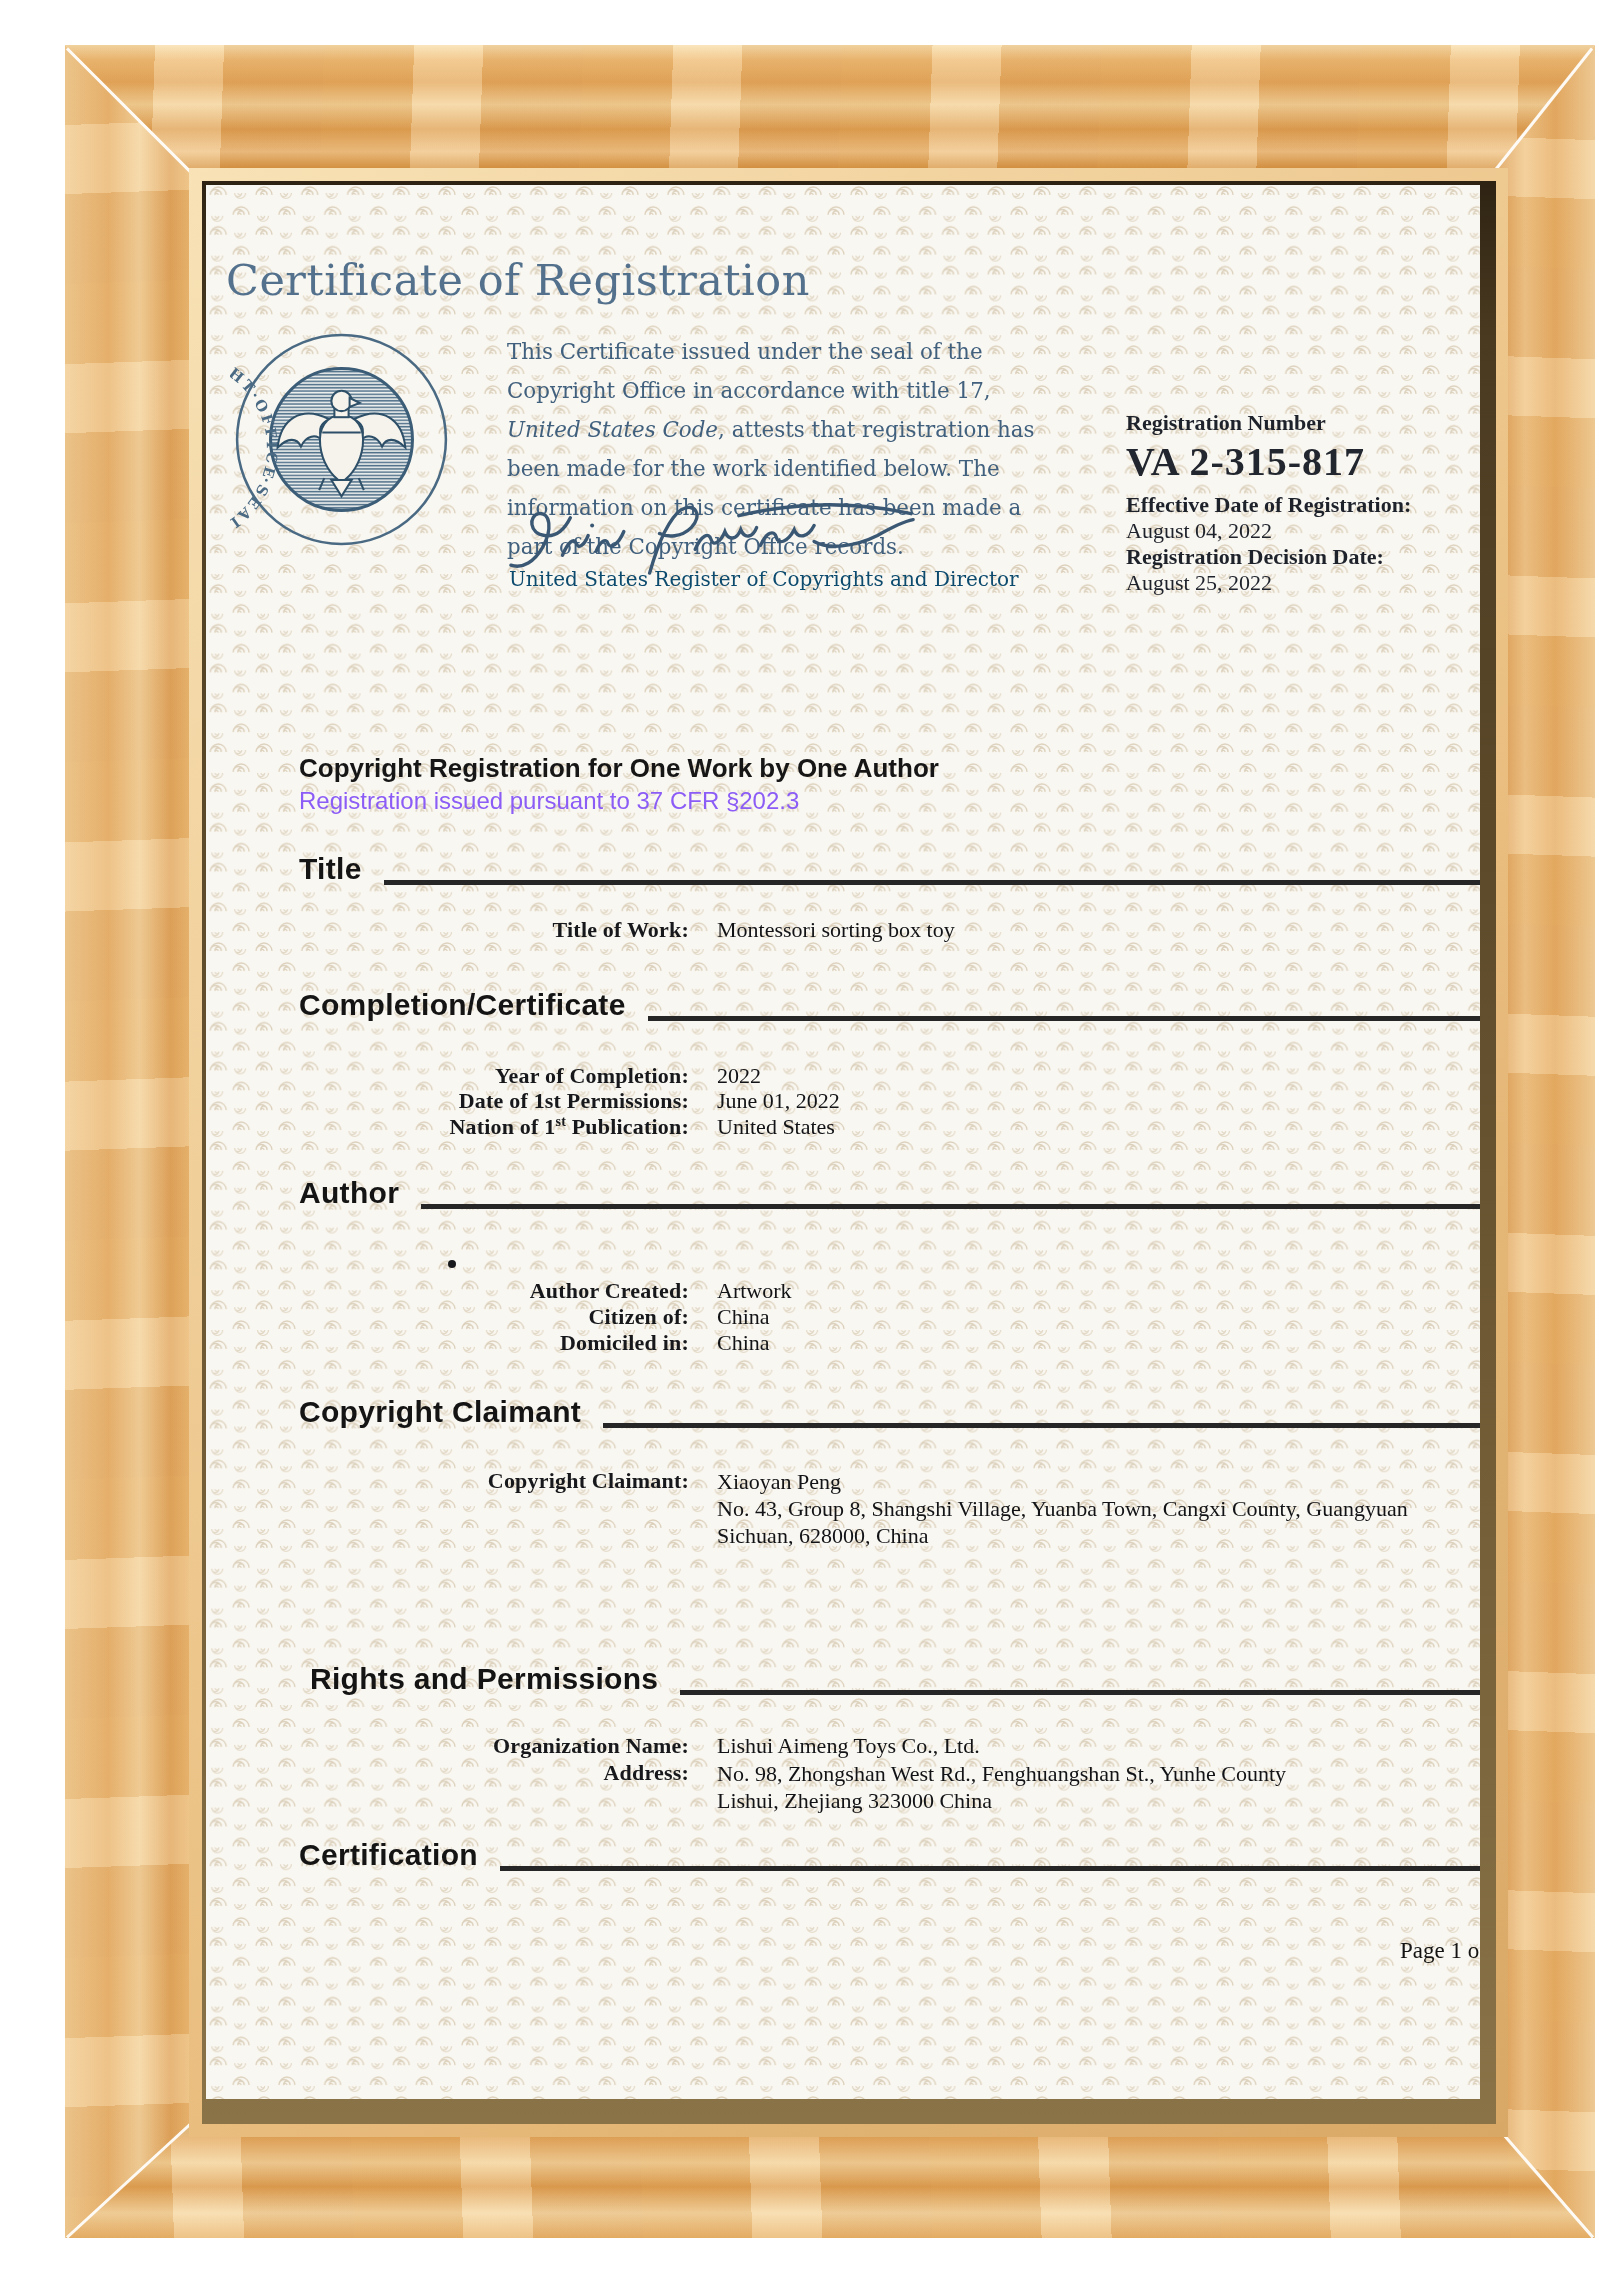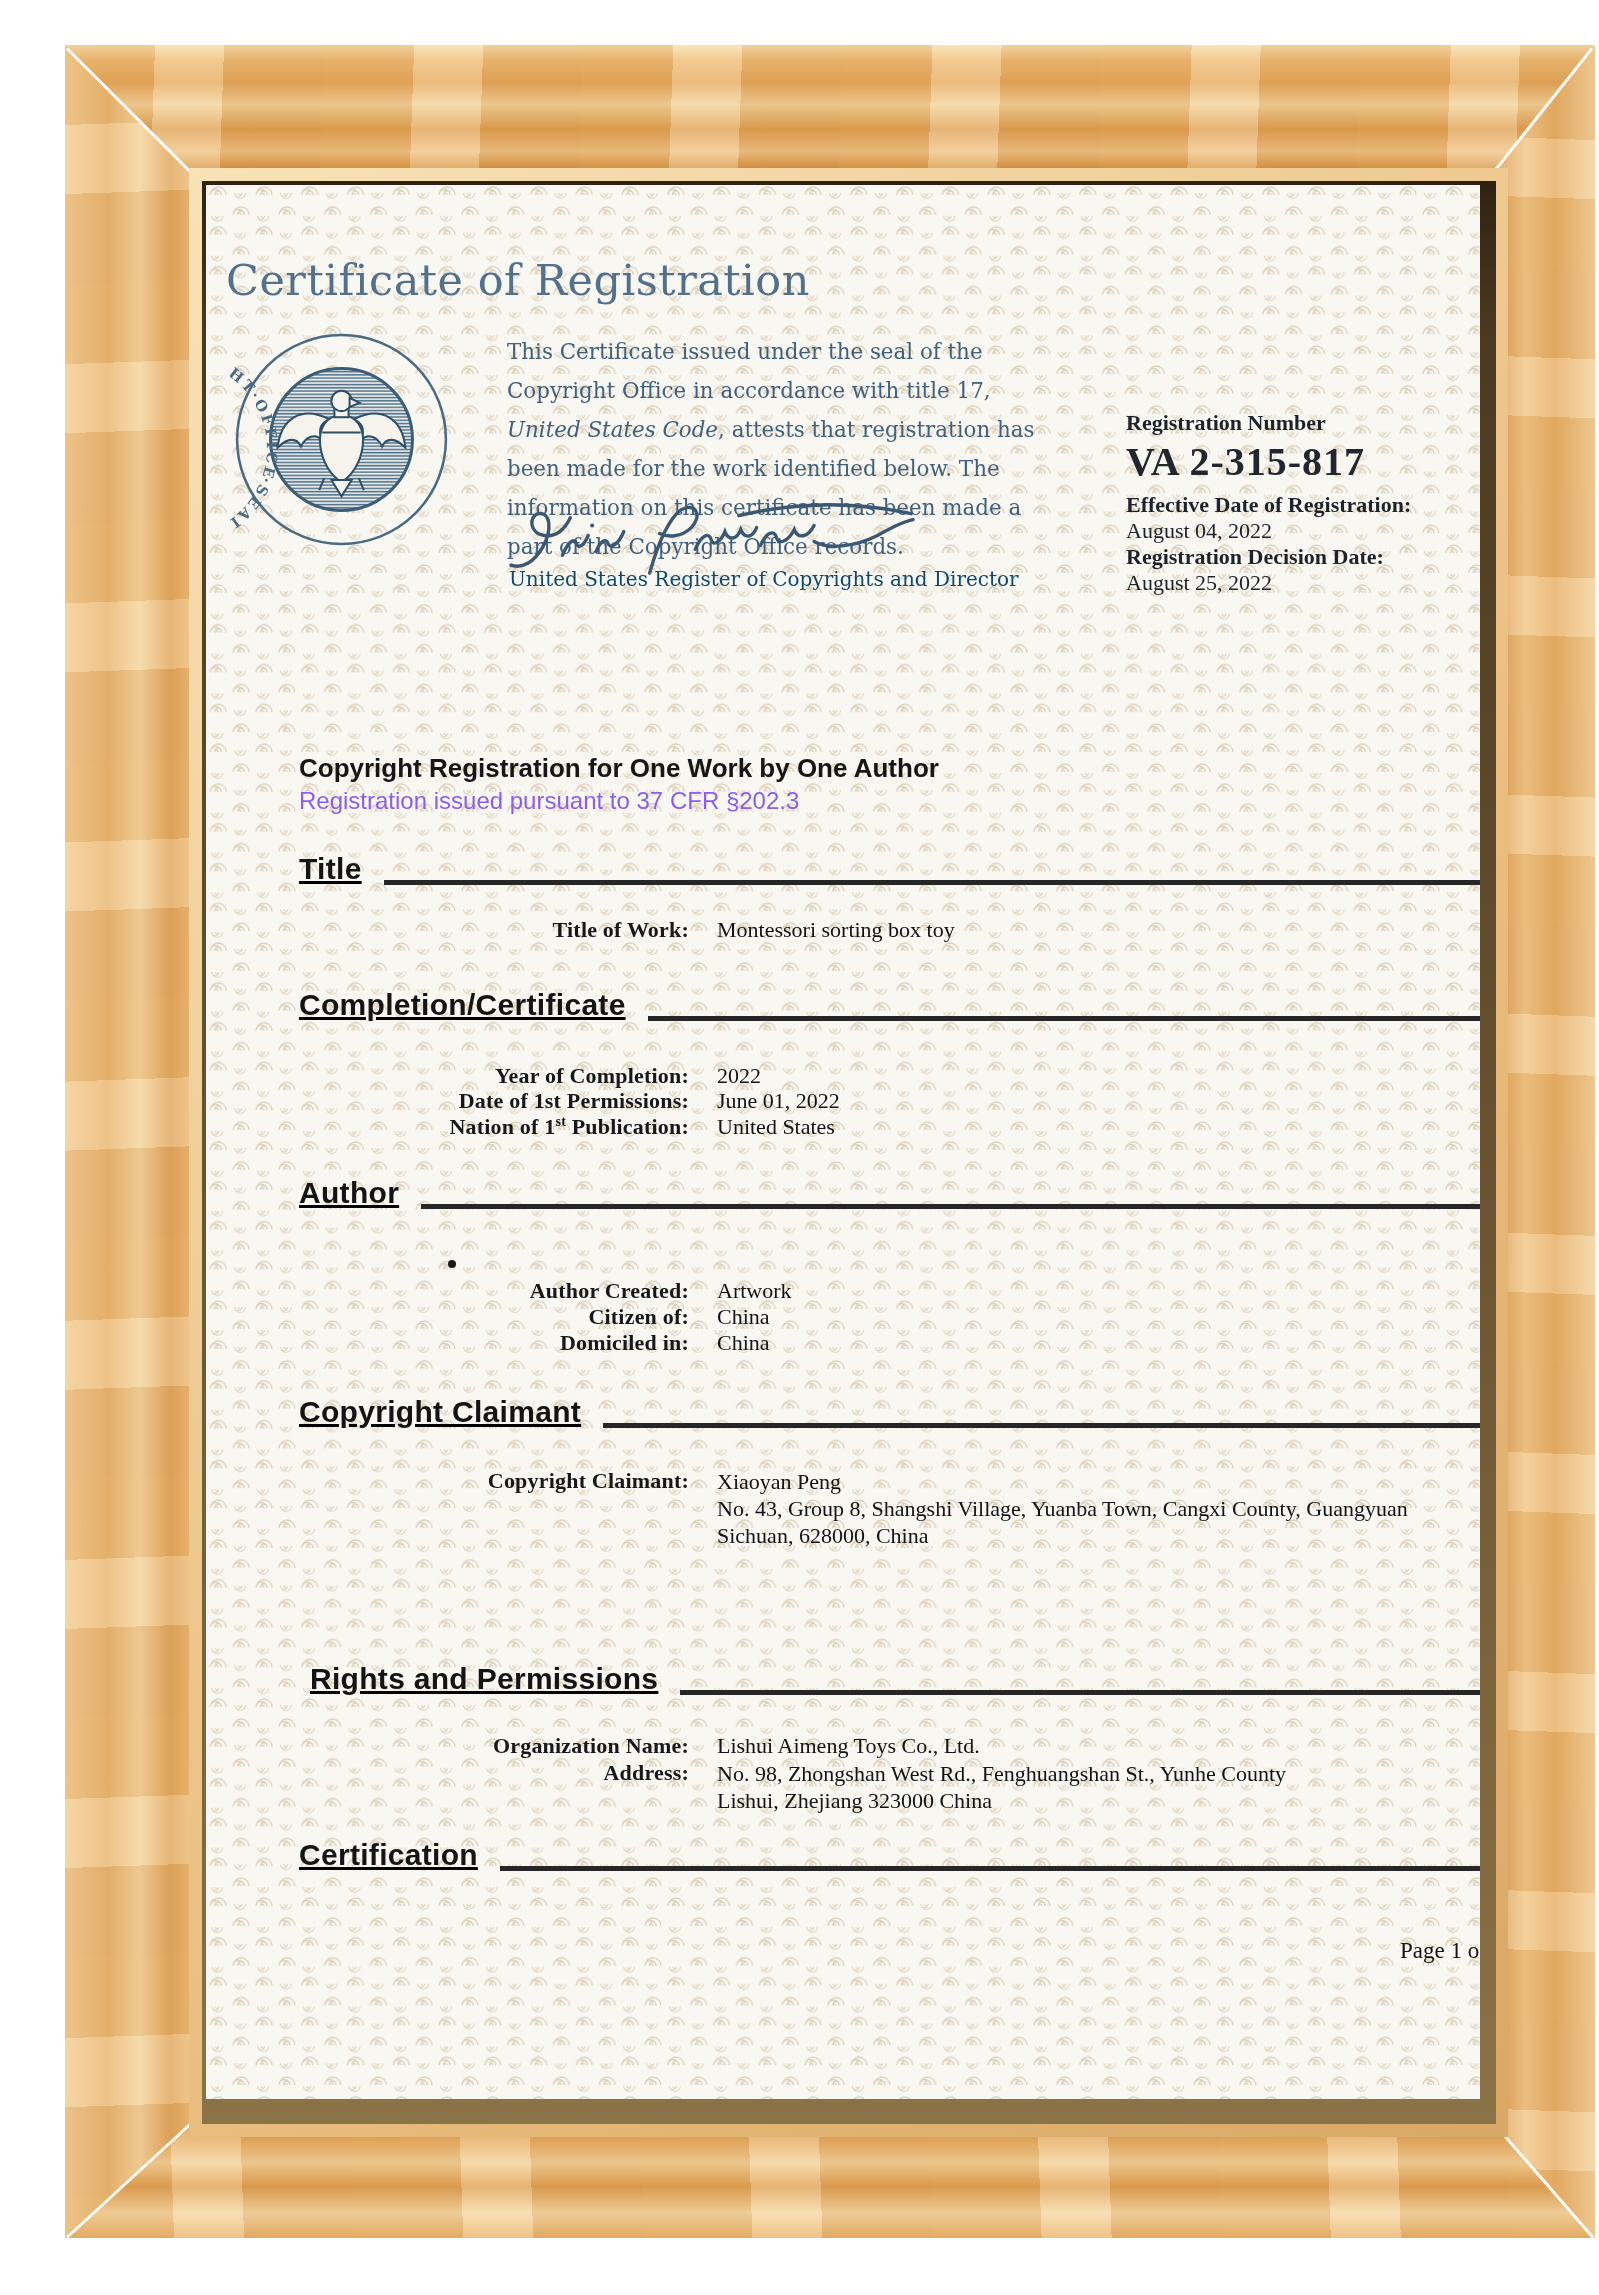--- a/index.html
+++ b/index.html
@@ -60,21 +60,21 @@
 
   .regblock{position:absolute;left:920px;top:225px;white-space:nowrap;color:#1e222b;}
   .regblock .rlabel{font:bold 22px "Liberation Serif",serif;line-height:26px;}
   .regblock .rnum{font:bold 40px "Liberation Serif",serif;letter-spacing:1px;line-height:48px;
                   color:#22262e;margin:2px 0 6px 0;}
   .regblock .rval{font:22px "Liberation Serif",serif;line-height:26px;}
 
   .subject1{position:absolute;left:93px;top:568px;font:bold 26px "Liberation Sans",sans-serif;color:#161616;}
   .subject2{position:absolute;left:93px;top:602px;font:24px "Liberation Sans",sans-serif;color:#8b5cf6;}
 
-  .sec{position:absolute;left:93px;right:0;display:flex;align-items:flex-end;gap:22px;text-decoration:underline;}
+  .sec{position:absolute;left:93px;right:0;display:flex;align-items:flex-end;gap:22px;}
   .sec h2{margin:0;font:bold 30px/40px "Liberation Sans",sans-serif;color:#141414;letter-spacing:0.3px;}
   .sec .rule{flex:1;height:5px;background:#262626;margin-bottom:4px;}
 
   .row{position:absolute;left:0;white-space:nowrap;}
   .lbl{display:inline-block;width:483px;text-align:right;
        font:bold 22px "Liberation Serif",serif;color:#17181b;letter-spacing:0.2px;vertical-align:top;}
   .lbl sup{font-size:14px;}
   .val{display:inline-block;margin-left:28px;font:22px "Liberation Serif",serif;
        color:#121316;vertical-align:top;}
   .val .line{line-height:27px;}

